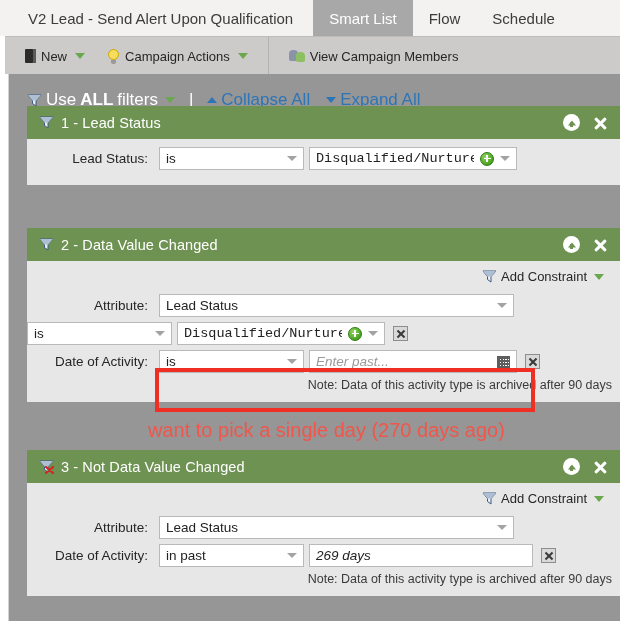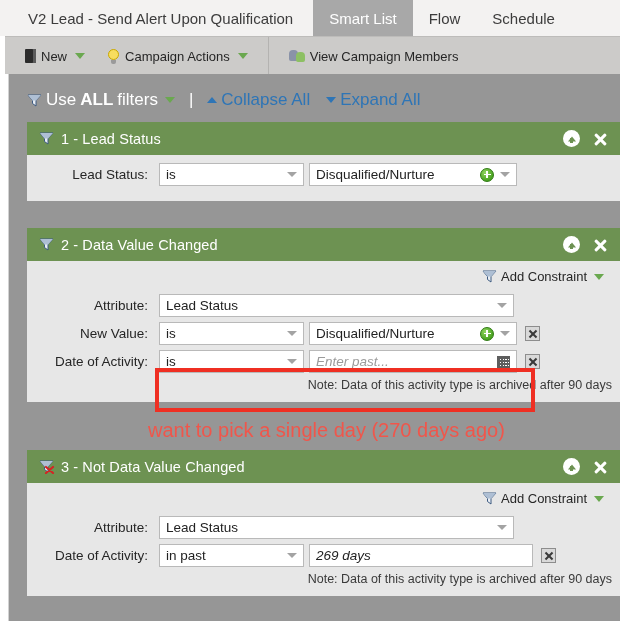--- a/index.html
+++ b/index.html
@@ -322,20 +322,21 @@
     border-right: 5px solid transparent;
     border-top: 5px solid #a3a3a3;
     margin-left: 6px;
     flex: none;
   }
   .sel.w-op { width: 145px; }
   .sel.w-attr { width: 355px; }
   .sel.w-val {
     width: 208px;
     margin-left: 5px;
+    font-family: Liberation Mono, monospace;
   }
   .sel.w-date {
     width: 208px;
     margin-left: 5px;
   }
   .sel.w-days {
     width: 224px;
     margin-left: 5px;
     font-style: italic;
   }
@@ -493,21 +494,21 @@
     <span class="caret-up-blue"></span>
     <span class="blue-link">Collapse All</span>
   </div>
   <div style="width:16px"></div>
   <div class="fb-item">
     <span class="caret-down-blue"></span>
     <span class="blue-link">Expand All</span>
   </div>
 </div>
 
-<div class="card" style="top:122px;">
+<div class="card" style="top:106px;">
   <div class="card-head">
     <span class="ico-funnel">
       <svg width="15" height="13" viewBox="0 0 15 13">
         <polygon points="1,1 14,1 9,6.5 9,12 5.5,9.5 5.5,6.5" fill="#e9eef5" stroke="#3d5a80" stroke-width="1"></polygon>
         <polygon points="1,1 14,1 9,6.5 5.5,6.5" fill="#aebfd4"></polygon>
       </svg>
     </span>
     <span class="ttl">1 - Lead Status</span>
     <span class="spacer"></span>
     <span class="head-btn">
@@ -565,21 +566,20 @@
 
     <div class="row">
       <span class="lbl">Attribute:</span>
       <div class="sel w-attr">
         <span class="val">Lead Status</span>
         <span class="arrow"></span>
       </div>
     </div>
 
     <div class="row">
-      <span class="lbl">New Value:</span>
       <div class="sel w-op">
         <span class="val">is</span>
         <span class="arrow"></span>
       </div>
       <div class="sel w-val">
         <span class="val">Disqualified/Nurture</span>
         <span class="ico-plus-circle"></span>
         <span class="arrow"></span>
       </div>
       <span class="ico-del"></span>

